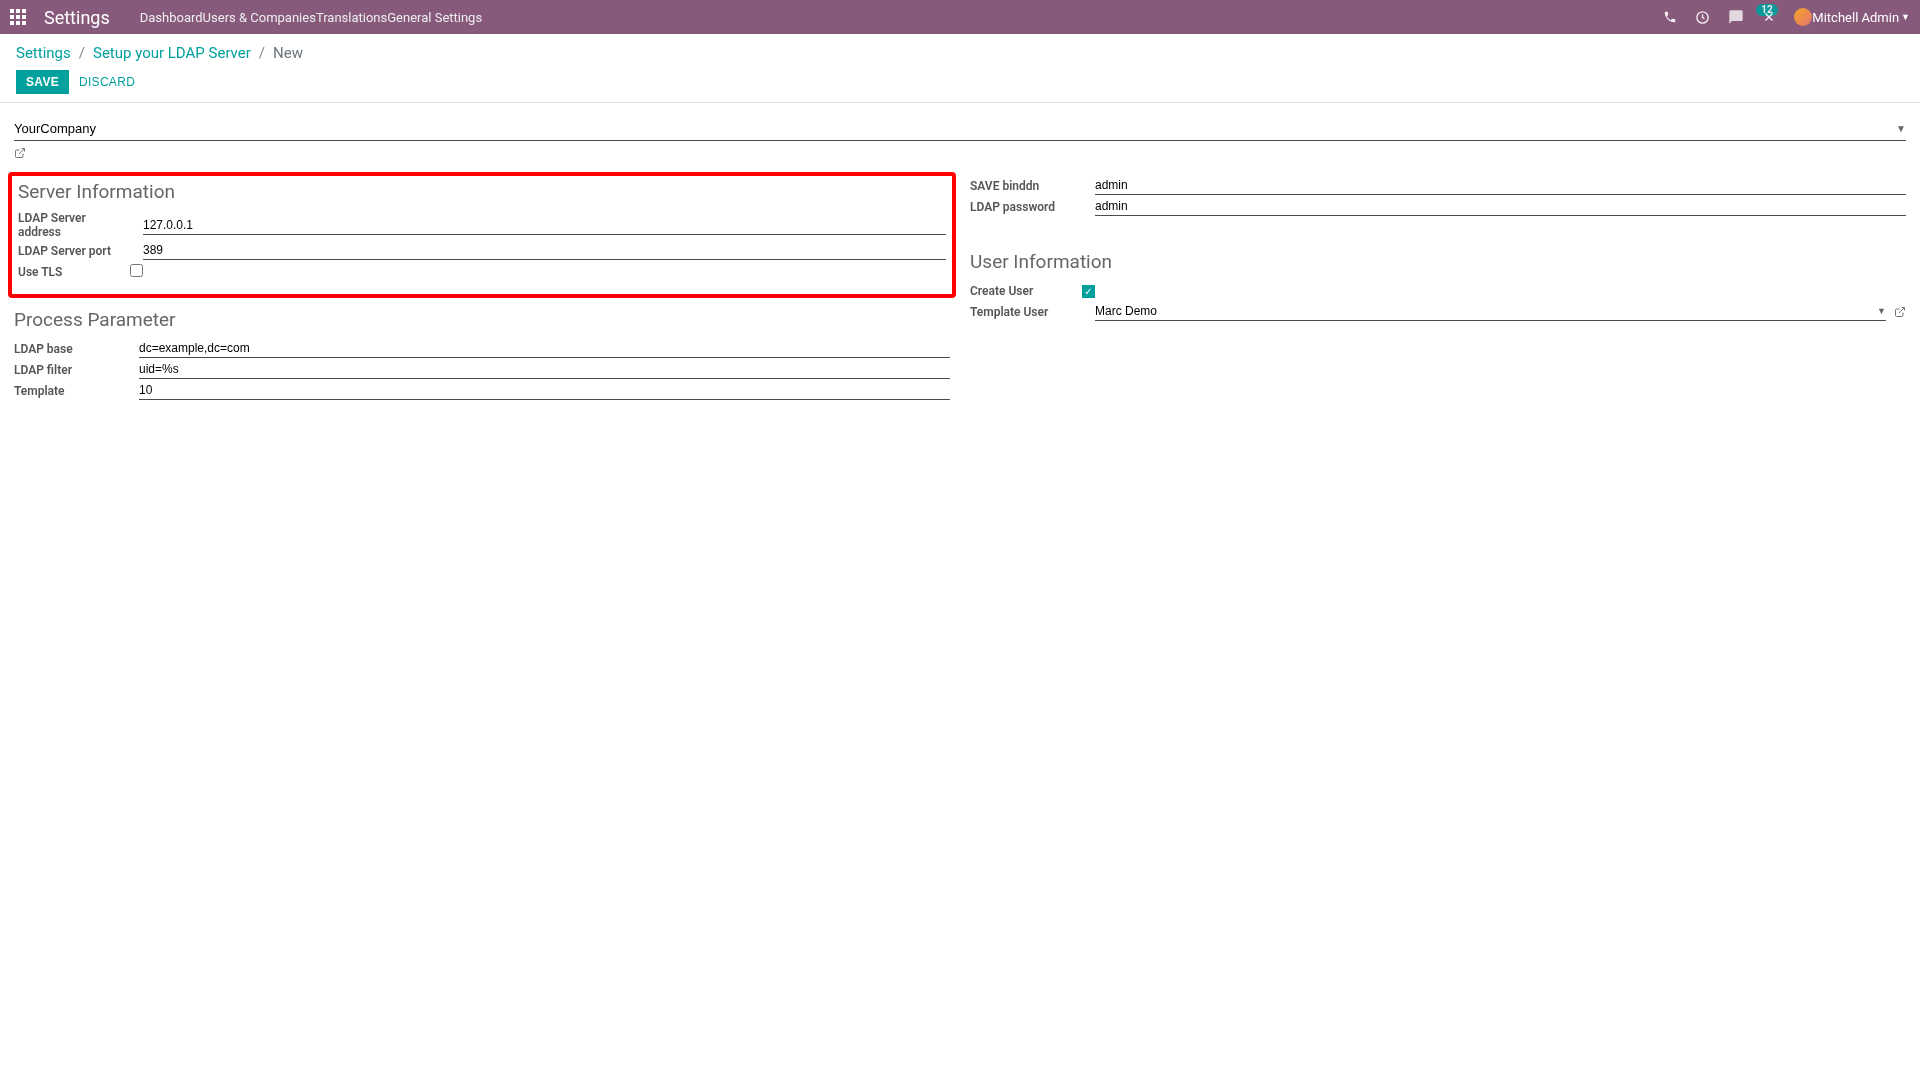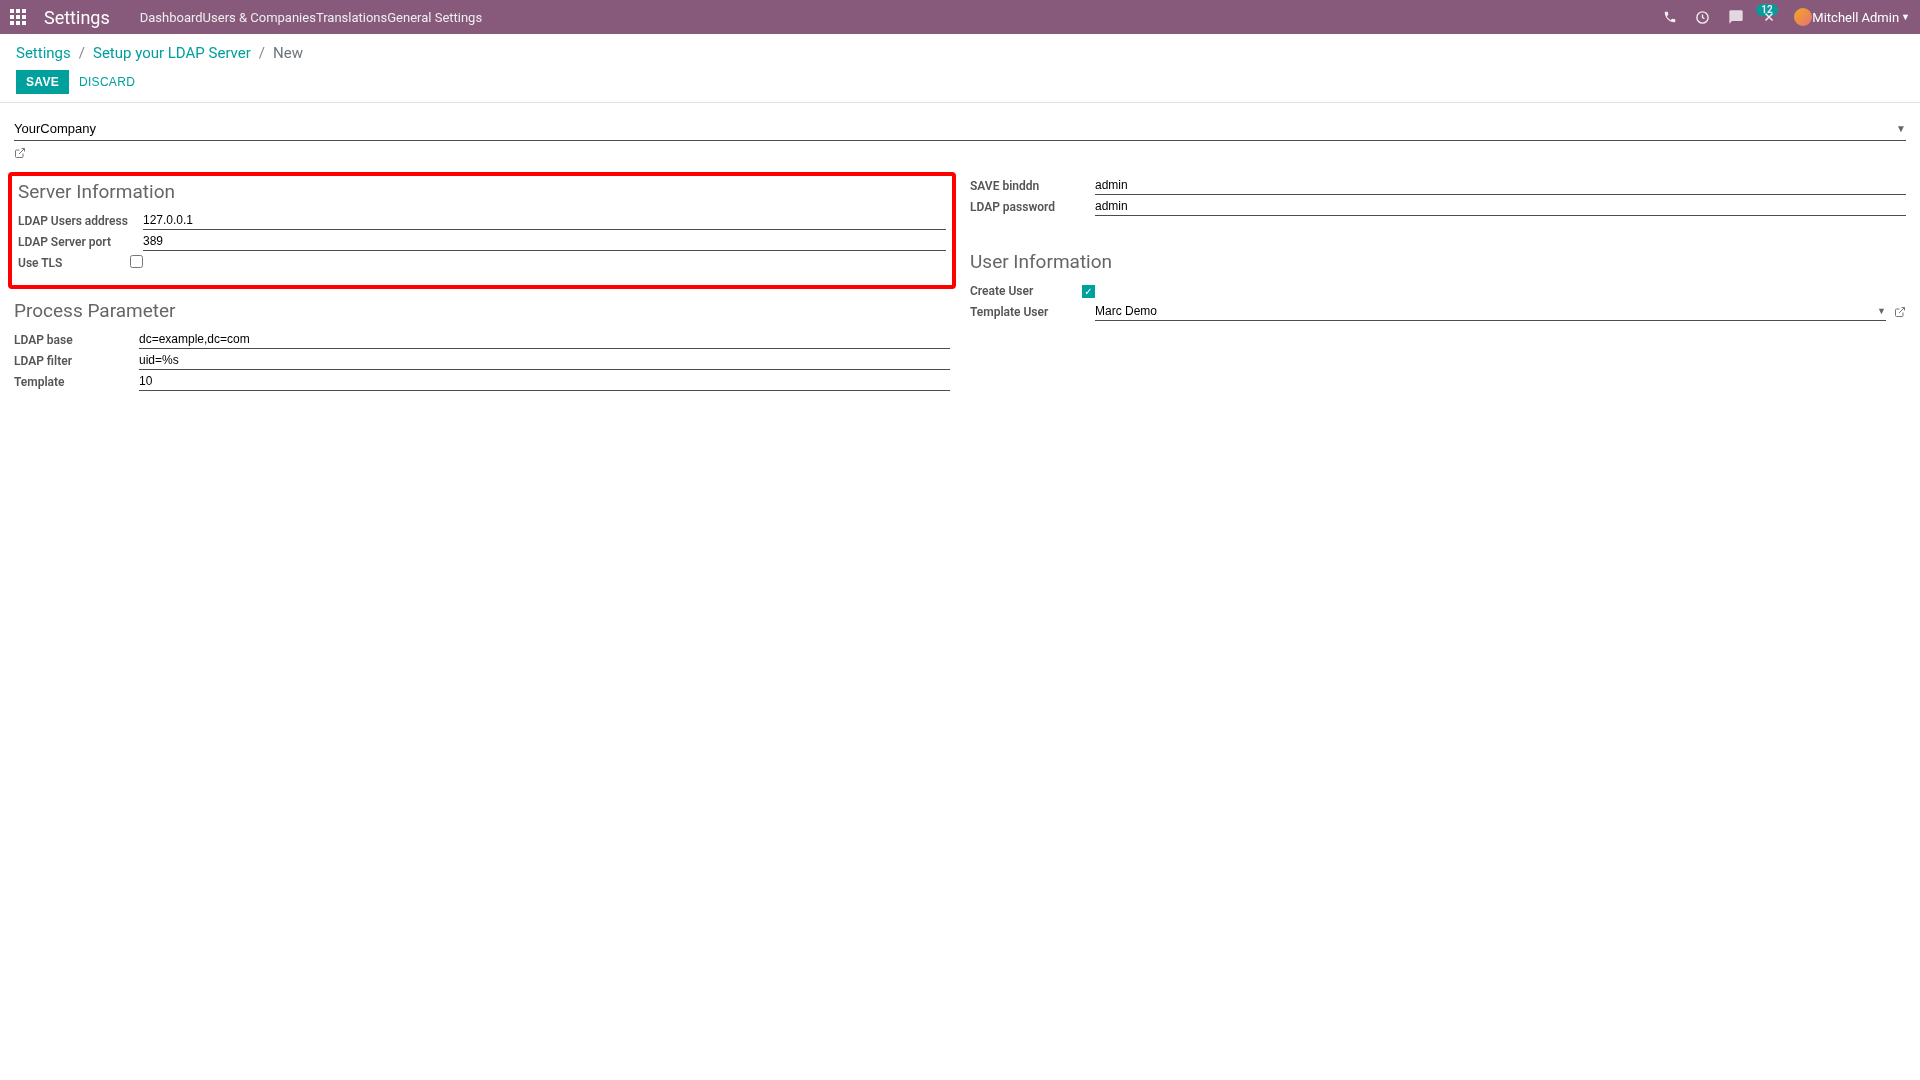--- a/index.html
+++ b/index.html
@@ -139,21 +139,21 @@
   </span>
 
   <div class="form-columns">
 
     <div class="form-col">
 
       <div class="highlight-box">
         <div class="section-title">Server Information</div>
 
         <div class="field-row">
-          <div class="field-label">LDAP Users address</div>
+          <div class="field-label">LDAP Server address</div>
           <div class="field-value-wrap">
             <input class="field-input" value="127.0.0.1" style="">
           </div>
         </div>
 
         <div class="field-row">
           <div class="field-label">LDAP Server port</div>
           <div class="field-value-wrap">
             <input class="field-input" value="389" style="">
           </div>

